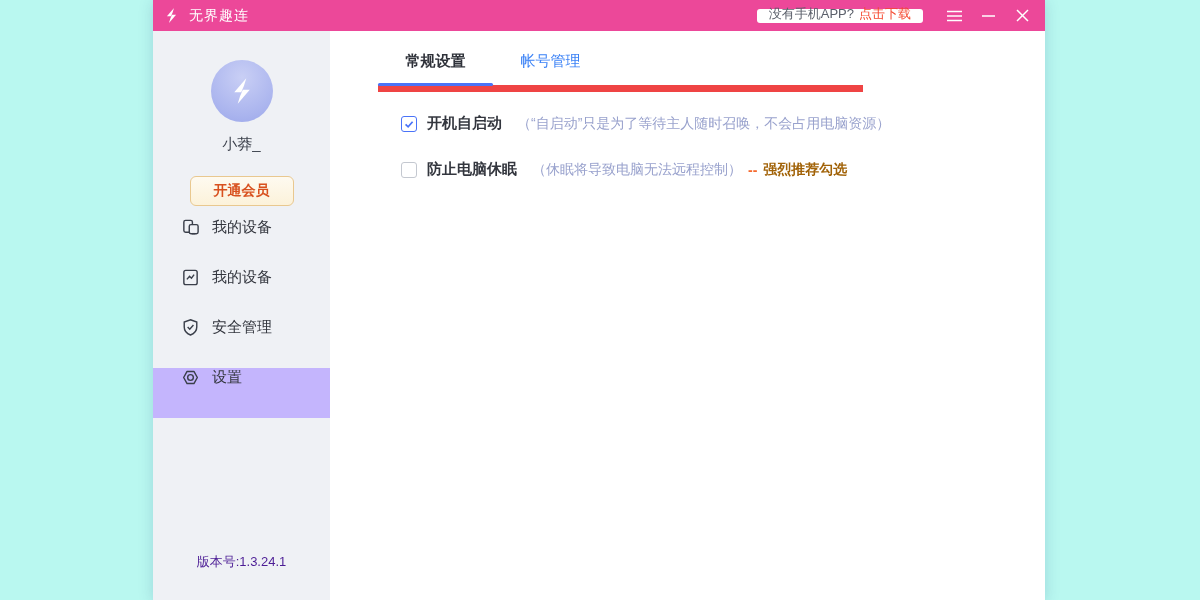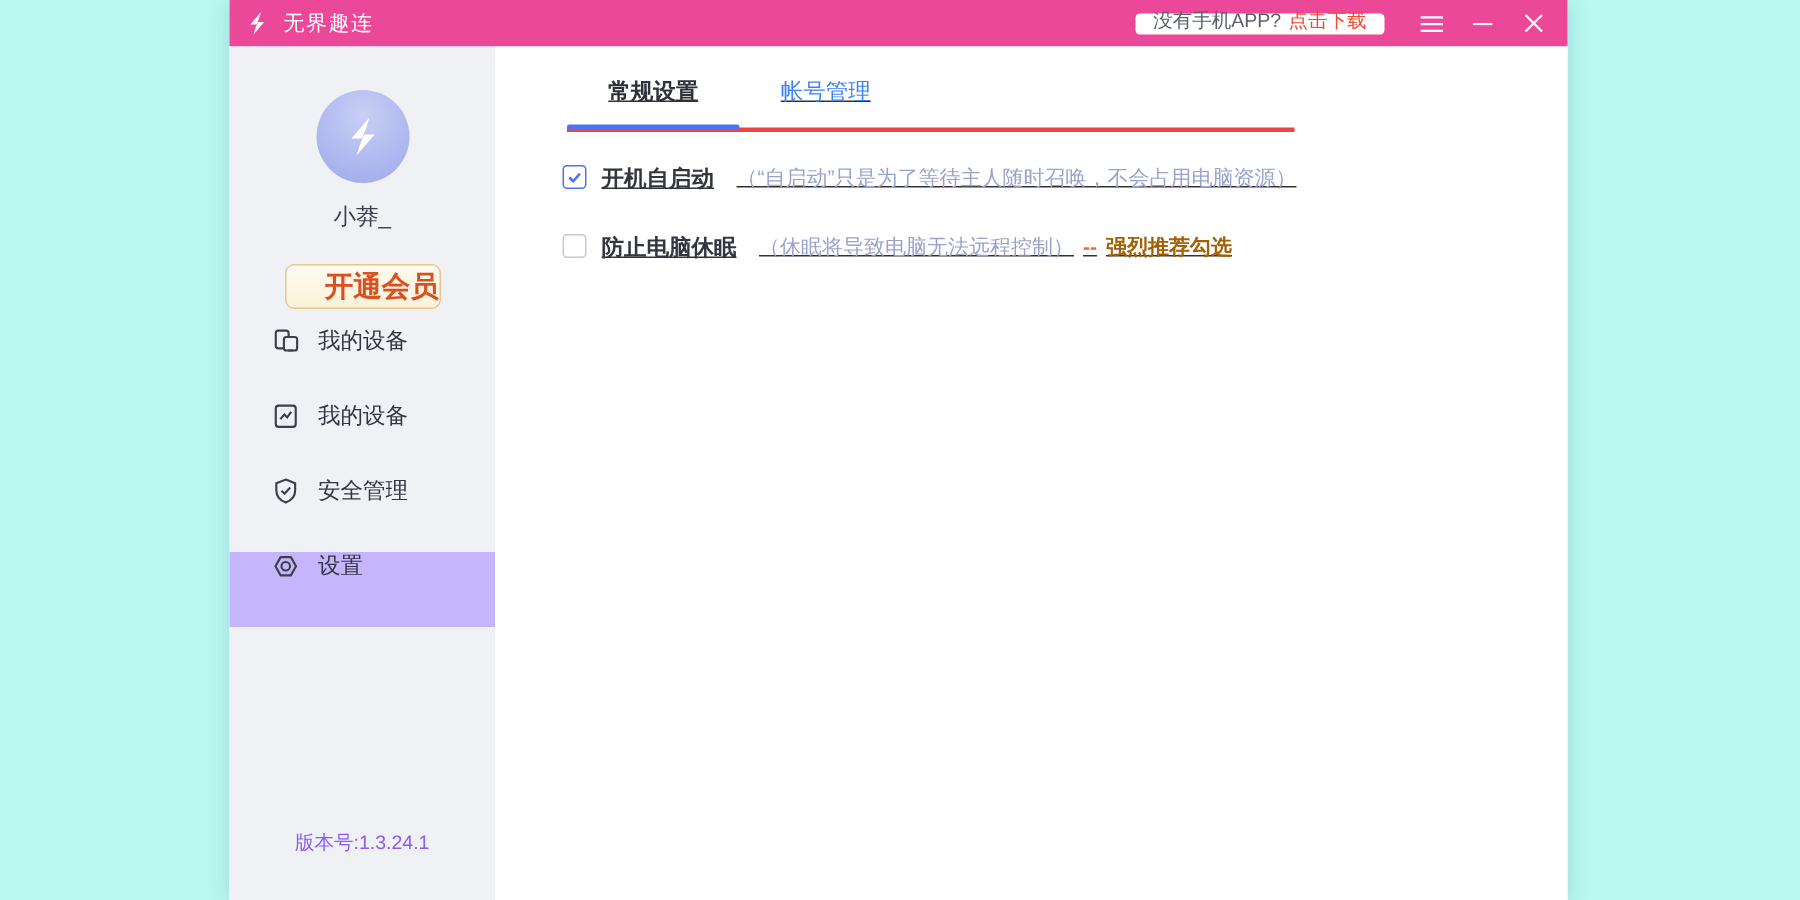--- a/index.html
+++ b/index.html
@@ -43,53 +43,51 @@
   .avatar {
     width:62px; height:62px; border-radius:50%; margin:29px auto 0;
     background:radial-gradient(circle at 50% 28%, #c9cff5 0%, #aab4ee 70%, #9aa6ea 100%);
     display:flex; align-items:center; justify-content:center; cursor:pointer;
   }
   .username { text-align:center; font-size:15px; color:#3a3f4a; margin-top:13px; }
   .vip-btn {
     display:block; width:104px; height:30px; margin:22px auto 0;
     background:linear-gradient(180deg,#fefaf0 0%,#fcf2da 100%);
     border:1px solid #e9c88f; border-radius:6px;
-    color:#d8511f; font-size:19px; font-weight:700; cursor:pointer;
+    color:#d8511f; font-size:14px; font-weight:700; cursor:pointer;
     font-family:inherit;
-    text-align:right;
   }
   .menu { position:absolute; left:0; right:0; top:187px; }
   .menu-item {
     height:50px; display:flex; align-items:flex-start; padding-left:28px; cursor:pointer;
     font-size:15px; color:#33363e;
   }
   .menu-item.active { background:#c4b5fd; }
   .menu-item .mi-icon { width:19px; height:19px; margin-right:12px; display:flex; }
   .version {
     position:absolute; left:0; right:0; top:522px; text-align:center;
-    font-size:13px; color:#8b5cf6;
+    font-size:13px; color:#4c1d95;
   }
   
   .content { flex:1; background:#fff; padding-top:21px; }
   .tabs {
     margin-left:48px; width:485px; display:flex;
-    border-bottom:3px solid #ef4444;
-    text-decoration:underline;
+    border-bottom:7px solid #ef4444;
   }
   .tab {
     width:115px; text-align:center; font-size:15px; padding-bottom:14px;
     color:#3b82f6; cursor:pointer; position:relative;
   }
   .tab.active { color:#2f323a; font-weight:700; }
   .tab.active::after {
     content:""; position:absolute; left:0; right:0; bottom:-1px; height:3px;
     background:#4a73f8; border-radius:2px;
   }
   .setting-row {
-    margin-left:45px; display:flex; align-items:flex-start;text-decoration:underline;
+    margin-left:71px; display:flex; align-items:center;
   }
   .setting-row.first { margin-top:22px; }
   .setting-row.second { margin-top:27px; }
   .checkbox {
     width:16px; height:16px; border-radius:3px; background:#fff; cursor:pointer;
     display:flex; align-items:center; justify-content:center; flex:0 0 16px;
   }
   .checkbox.checked { border:1.5px solid #4a73f8; }
   .checkbox.unchecked { border:1.5px solid #c4c8d0; }
   .setting-label { font-size:15px; font-weight:700; color:#33363e; margin-left:10px; }

